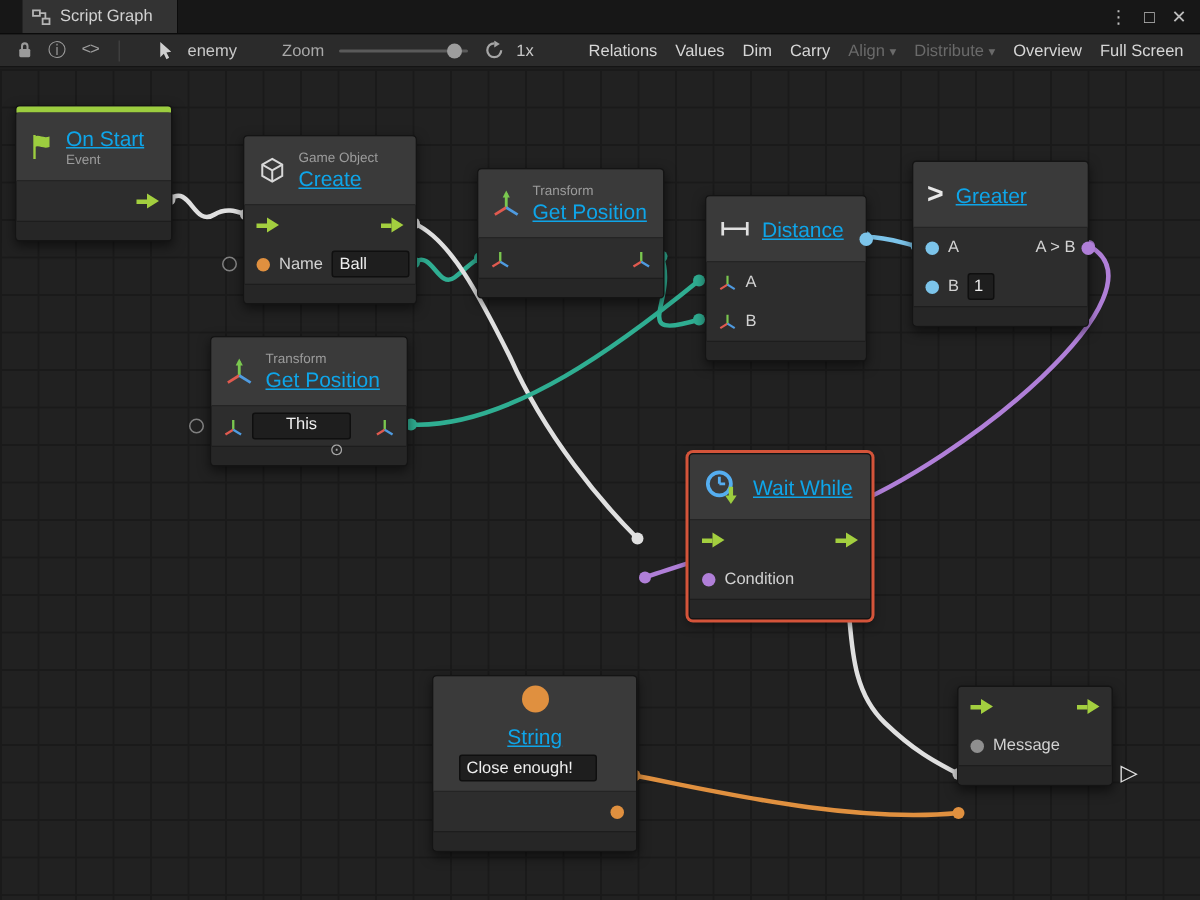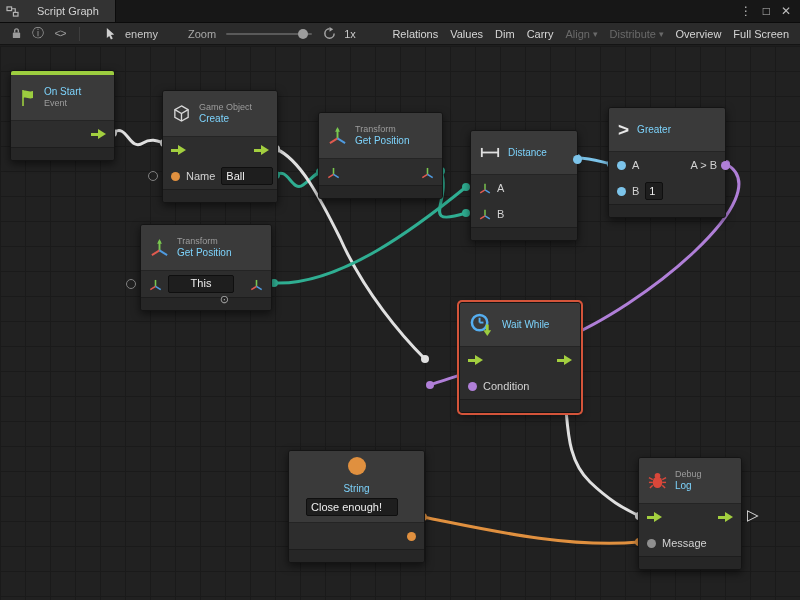--- a/index.html
+++ b/index.html
@@ -2,22 +2,22 @@
 <html><head>
 <meta charset="utf-8">
 <style>
   html,body{margin:0;padding:0;background:#101010;}
   .window{position:relative;width:800px;height:600px;background:#1e1e1e;overflow:hidden;
           font-family:"Liberation Sans",sans-serif;user-select:none;}
 
   
   .titlebar{position:absolute;top:0;left:0;right:0;height:22px;background:#171717;
             border-bottom:1px solid #0b0b0b;display:flex;align-items:center;}
-  .tab{height:22px;display:flex;align-items:center;gap:18px;padding:0 16px 0 6px;
-       background:#333333;color:#d2d2d2;font-size:11px;border-right:1px solid #0b0b0b;}
+  .tab{height:22px;display:flex;align-items:center;gap:6px;padding:0 16px 0 6px;
+       background:#333333;color:#d2d2d2;font-size:11px;border-right:1px solid #0b0b0b;margin-left:15px;}
   .titlebar-right{margin-left:auto;display:flex;align-items:center;gap:11px;
                   padding-right:9px;color:#bdbdbd;font-size:12px;line-height:1;}
   .titlebar-right span{cursor:default;}
 
   
   .toolbar{position:absolute;top:23px;left:0;right:0;height:22px;background:#2b2b2b;
            border-bottom:1px solid #141414;display:flex;align-items:center;
            font-size:11px;color:#c6c6c6;padding:0 5px;box-sizing:border-box;}
   .tb-icon{display:inline-flex;align-items:center;justify-content:center;color:#9d9d9d;
            min-width:16px;margin:0 3px;font-size:12px;}
@@ -41,21 +41,21 @@
 
   
   .node{position:absolute;background:#2d2d2d;border:1px solid #141414;border-radius:3px;
         box-shadow:0 3px 8px rgba(0,0,0,.55);box-sizing:border-box;}
   .selected-node{box-shadow:0 0 0 2px #d4543a,0 3px 8px rgba(0,0,0,.55);margin-left:36px;}
   .node-accent{height:4px;background:#9ccd3f;border-radius:2px 2px 0 0;}
   .node-header{height:46px;display:flex;align-items:center;gap:8px;padding:0 9px;
                background:#3a3a3a;border-bottom:1px solid #242424;border-radius:2px 2px 0 0;box-sizing:border-box;}
   .node-header.single{height:44px;}
   .hdr-text{display:flex;flex-direction:column;line-height:1.2;}
-  .node-title{font-size:10px;color:#7dd3fc;white-space:nowrap;}
+  .node-title{font-size:14px;color:#0ea5e9;white-space:nowrap;text-decoration:underline;}
   .node-subtitle{font-size:9px;color:#9c9c9c;white-space:nowrap;}
   .node-row{height:26px;display:flex;align-items:center;gap:6px;padding:0 8px;position:relative;
             color:#d2d2d2;font-size:11px;box-sizing:border-box;}
   .node-footer{height:12px;background:#262626;border-top:1px solid #1d1d1d;border-radius:0 0 2px 2px;}
   .spacer{flex:1;}
   .gt-glyph{font-size:19px;font-weight:bold;color:#e8e8e8;}
   .string-circle{width:18px;height:18px;border-radius:50%;background:#e0903f;flex:0 0 auto;}
   .string-header{padding:6px 9px;background:#3a3a3a;border-bottom:1px solid #242424;
                  display:flex;flex-direction:column;gap:4px;border-radius:2px 2px 0 0;}
   .string-header .hrow{display:flex;align-items:center;gap:8px;flex-direction:column;}
@@ -370,38 +370,20 @@
         <input class="field" style="width: 92px; margin-left: 8px;" value="Close enough!">
       </div>
       <div class="node-row">
         <span class="spacer"></span>
         <span class="dot dot-orange"></span>
       </div>
       <div class="node-footer"></div>
     </div>
 
     <div class="node" style="left:638px;top:411px;width:104px;">
-      <div class="node-header">
-        <svg width="19" height="19" viewBox="0 0 20 20">
-          <ellipse cx="10" cy="12" rx="5" ry="6" fill="#d9473a"></ellipse>
-          <circle cx="10" cy="5" r="3" fill="#d9473a"></circle>
-          <g stroke="#d9473a" stroke-width="1.5">
-            <line x1="5" y1="9" x2="1" y2="7"></line>
-              <line x1="5" y1="12" x2="1" y2="12"></line>
-              <line x1="5" y1="15" x2="2" y2="18"></line>
-            <line x1="15" y1="9" x2="19" y2="7"></line>
-              <line x1="15" y1="12" x2="19" y2="12"></line>
-              <line x1="15" y1="15" x2="18" y2="18"></line>
-          </g>
-        </svg>
-        <span class="hdr-text">
-          <span class="node-subtitle">Debug</span>
-          <span class="node-title">Log</span>
-        </span>
-      </div>
       <div class="node-row">
         <span class="flow"></span>
         <span class="spacer"></span>
         <span class="flow"></span>
       </div>
       <div class="node-row">
         <span class="dot dot-gray"></span>
         <span>Message</span>
       </div>
       <div class="node-footer"></div>

